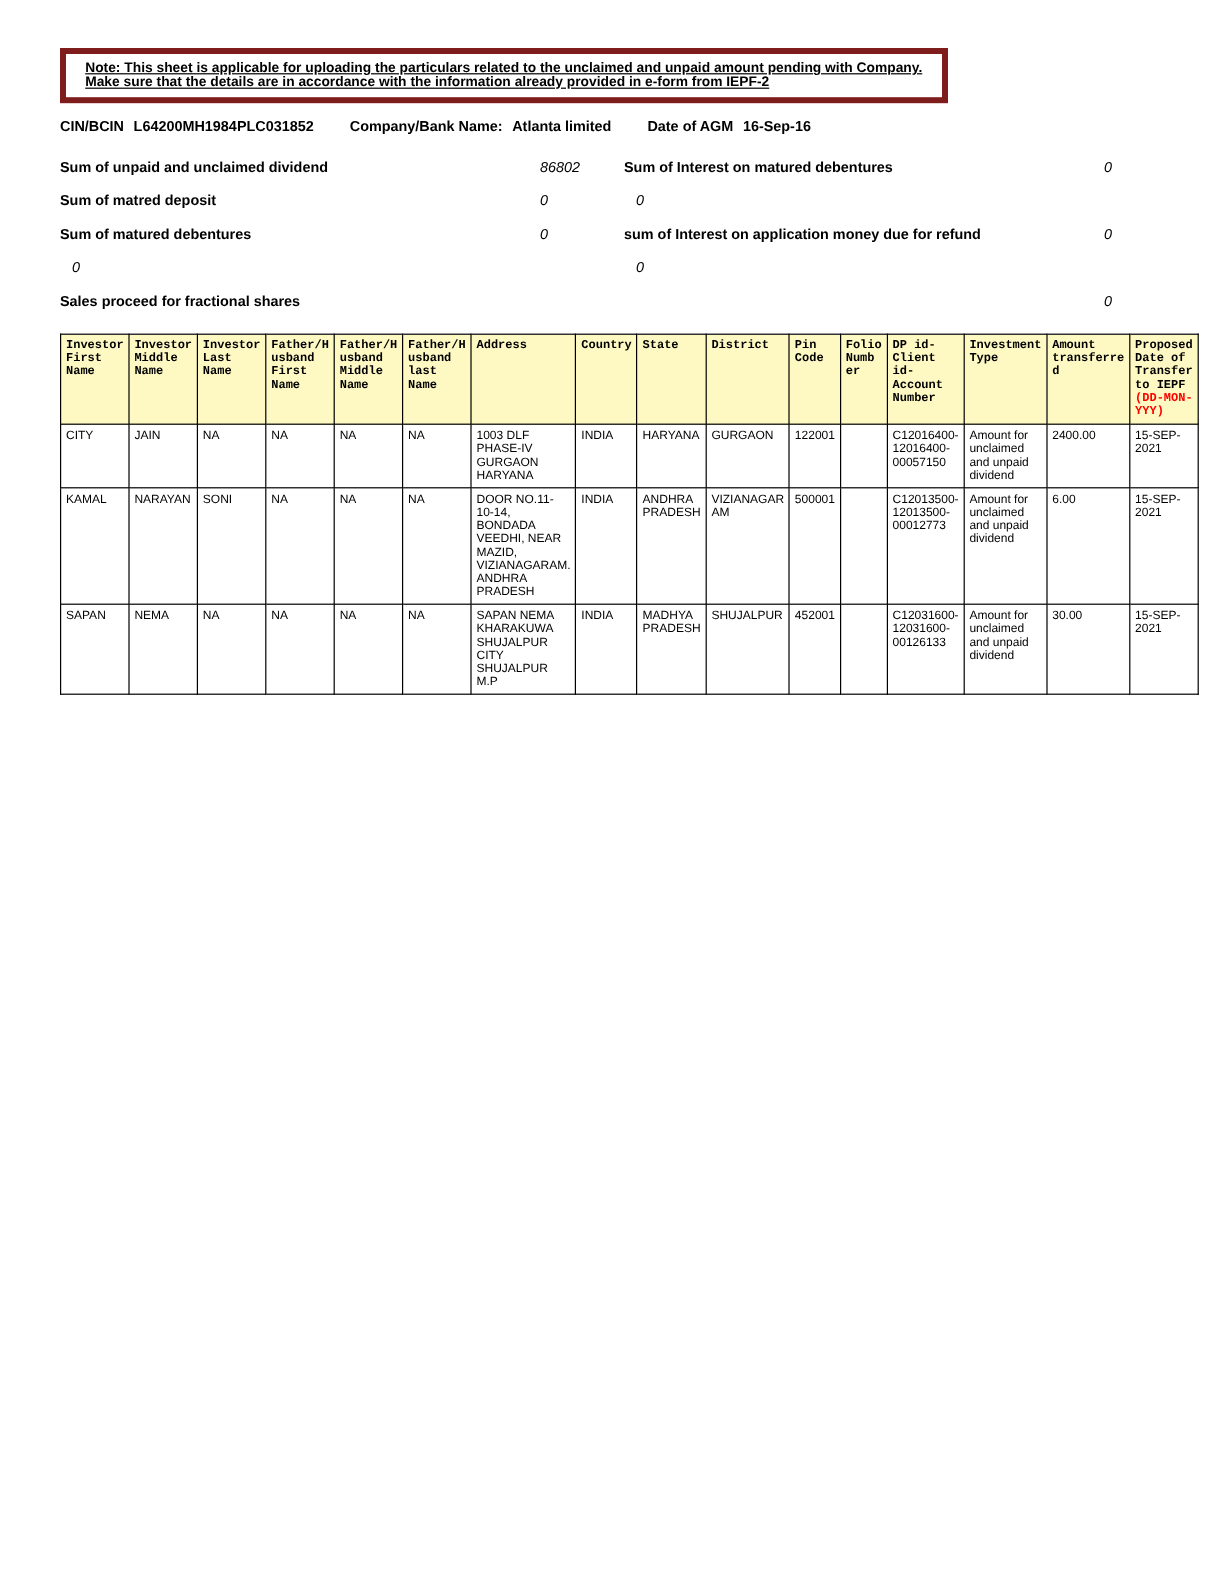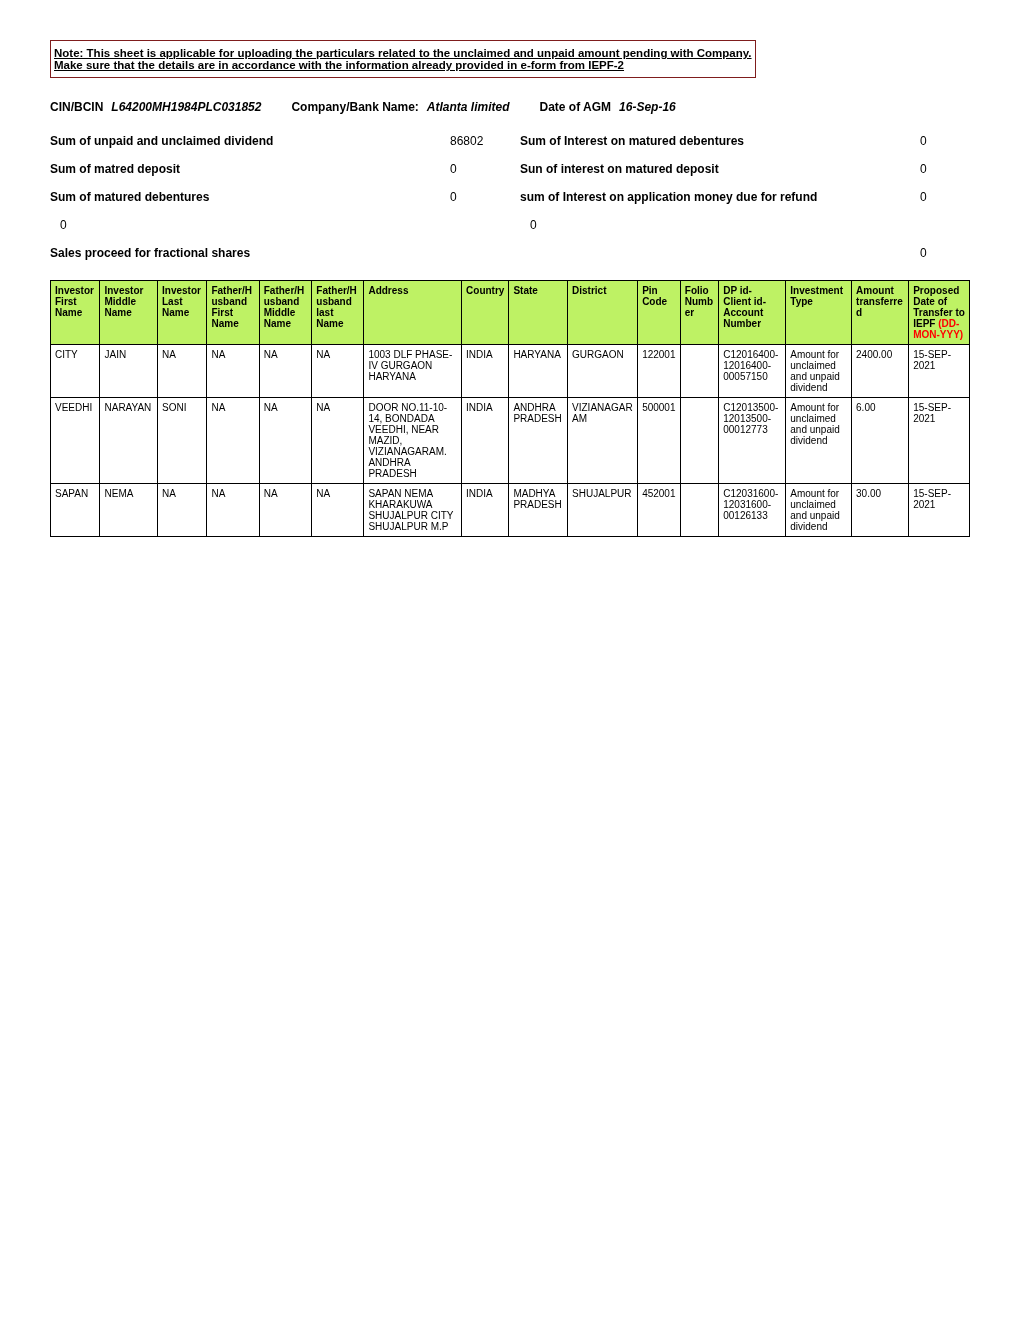--- a/index.html
+++ b/index.html
@@ -4,39 +4,39 @@
   <style>
     * { box-sizing: border-box; margin: 0; padding: 0; }
     body {
       background: #fff;
       font-family: Arial, sans-serif;
       font-size: 12px;
       color: #000;
       padding: 40px 50px;
     }
     .note-section {
-      border: 1px solid #7f1d1d;
-      padding: 6px 3px;
-      margin-bottom: 22px;
+      border: 5px solid #7f1d1d;
+      padding: 6px 16px;
+      margin-bottom: 12px;
       display: inline-block;
     }
     .note-section p {
       font-size: 11.5px;
       text-decoration: underline;
       font-weight: bold;
     }
     .meta-row {
       display: flex;
       align-items: flex-end;
       margin-bottom: 4px;
       font-size: 12px;
       font-weight: bold;
     }
     .meta-row .label { margin-right: 8px; }
-    .meta-row .value { margin-right: 30px; font-style: italic; }
+    .meta-row .value { margin-right: 30px; }
     .summary-grid {
       margin: 20px 0;
       width: 100%;
     }
     .summary-row {
       display: flex;
       width: 100%;
       margin-bottom: 14px;
     }
     .summary-left, .summary-right {
@@ -48,40 +48,42 @@
     .summary-label {
       font-weight: bold;
       font-size: 12px;
       flex: 1;
     }
     .summary-value {
       font-size: 12px;
       min-width: 60px;
       text-align: left;
       padding-left: 10px;
+      font-style: italic;
     }
     .summary-right {
       margin-left: 20px;
     }
     table {
       width: 100%;
       border-collapse: collapse;
       margin-top: 20px;
       font-size: 10px;
     }
     th, td {
       border: 1px solid #000;
       padding: 4px 4px;
       vertical-align: top;
       text-align: left;
     }
     th {
       font-weight: bold;
       font-size: 10px;
-      background: #bef264;
+      background: #fef9c3;
+      font-family: Liberation Mono, monospace;
     }
   </style>
 </head>
 <body>
 
 
 
 
 <div class="note-section">
   <p>Note: This sheet is applicable for uploading the particulars related to the unclaimed and unpaid amount pending with Company.</p>
@@ -112,21 +114,20 @@
       </div>
 
   </div>
     <div class="summary-row">
     <div class="summary-left">
       <span class="summary-label">Sum of matred deposit</span>
       <span class="summary-value">0</span>
     </div>
 
       <div class="summary-right">
-        <span class="summary-label">Sun of interest on matured deposit</span>
         <span class="summary-value">0</span>
       </div>
 
   </div>
     <div class="summary-row">
     <div class="summary-left">
       <span class="summary-label">Sum of matured debentures</span>
       <span class="summary-value">0</span>
     </div>
 
@@ -190,21 +191,21 @@
         <td>HARYANA</td>
         <td>GURGAON</td>
         <td>122001</td>
         <td></td>
         <td>C12016400-12016400-00057150</td>
         <td>Amount for unclaimed and unpaid dividend</td>
         <td>2400.00</td>
         <td>15-SEP-2021</td>
       </tr>
       <tr>
-        <td>VEEDHI</td>
+        <td>KAMAL</td>
         <td>NARAYAN</td>
         <td>SONI</td>
         <td>NA</td>
         <td>NA</td>
         <td>NA</td>
         <td>DOOR NO.11-10-14, BONDADA VEEDHI, NEAR MAZID, VIZIANAGARAM. ANDHRA PRADESH</td>
         <td>INDIA</td>
         <td>ANDHRA PRADESH</td>
         <td>VIZIANAGAR AM</td>
         <td>500001</td>

